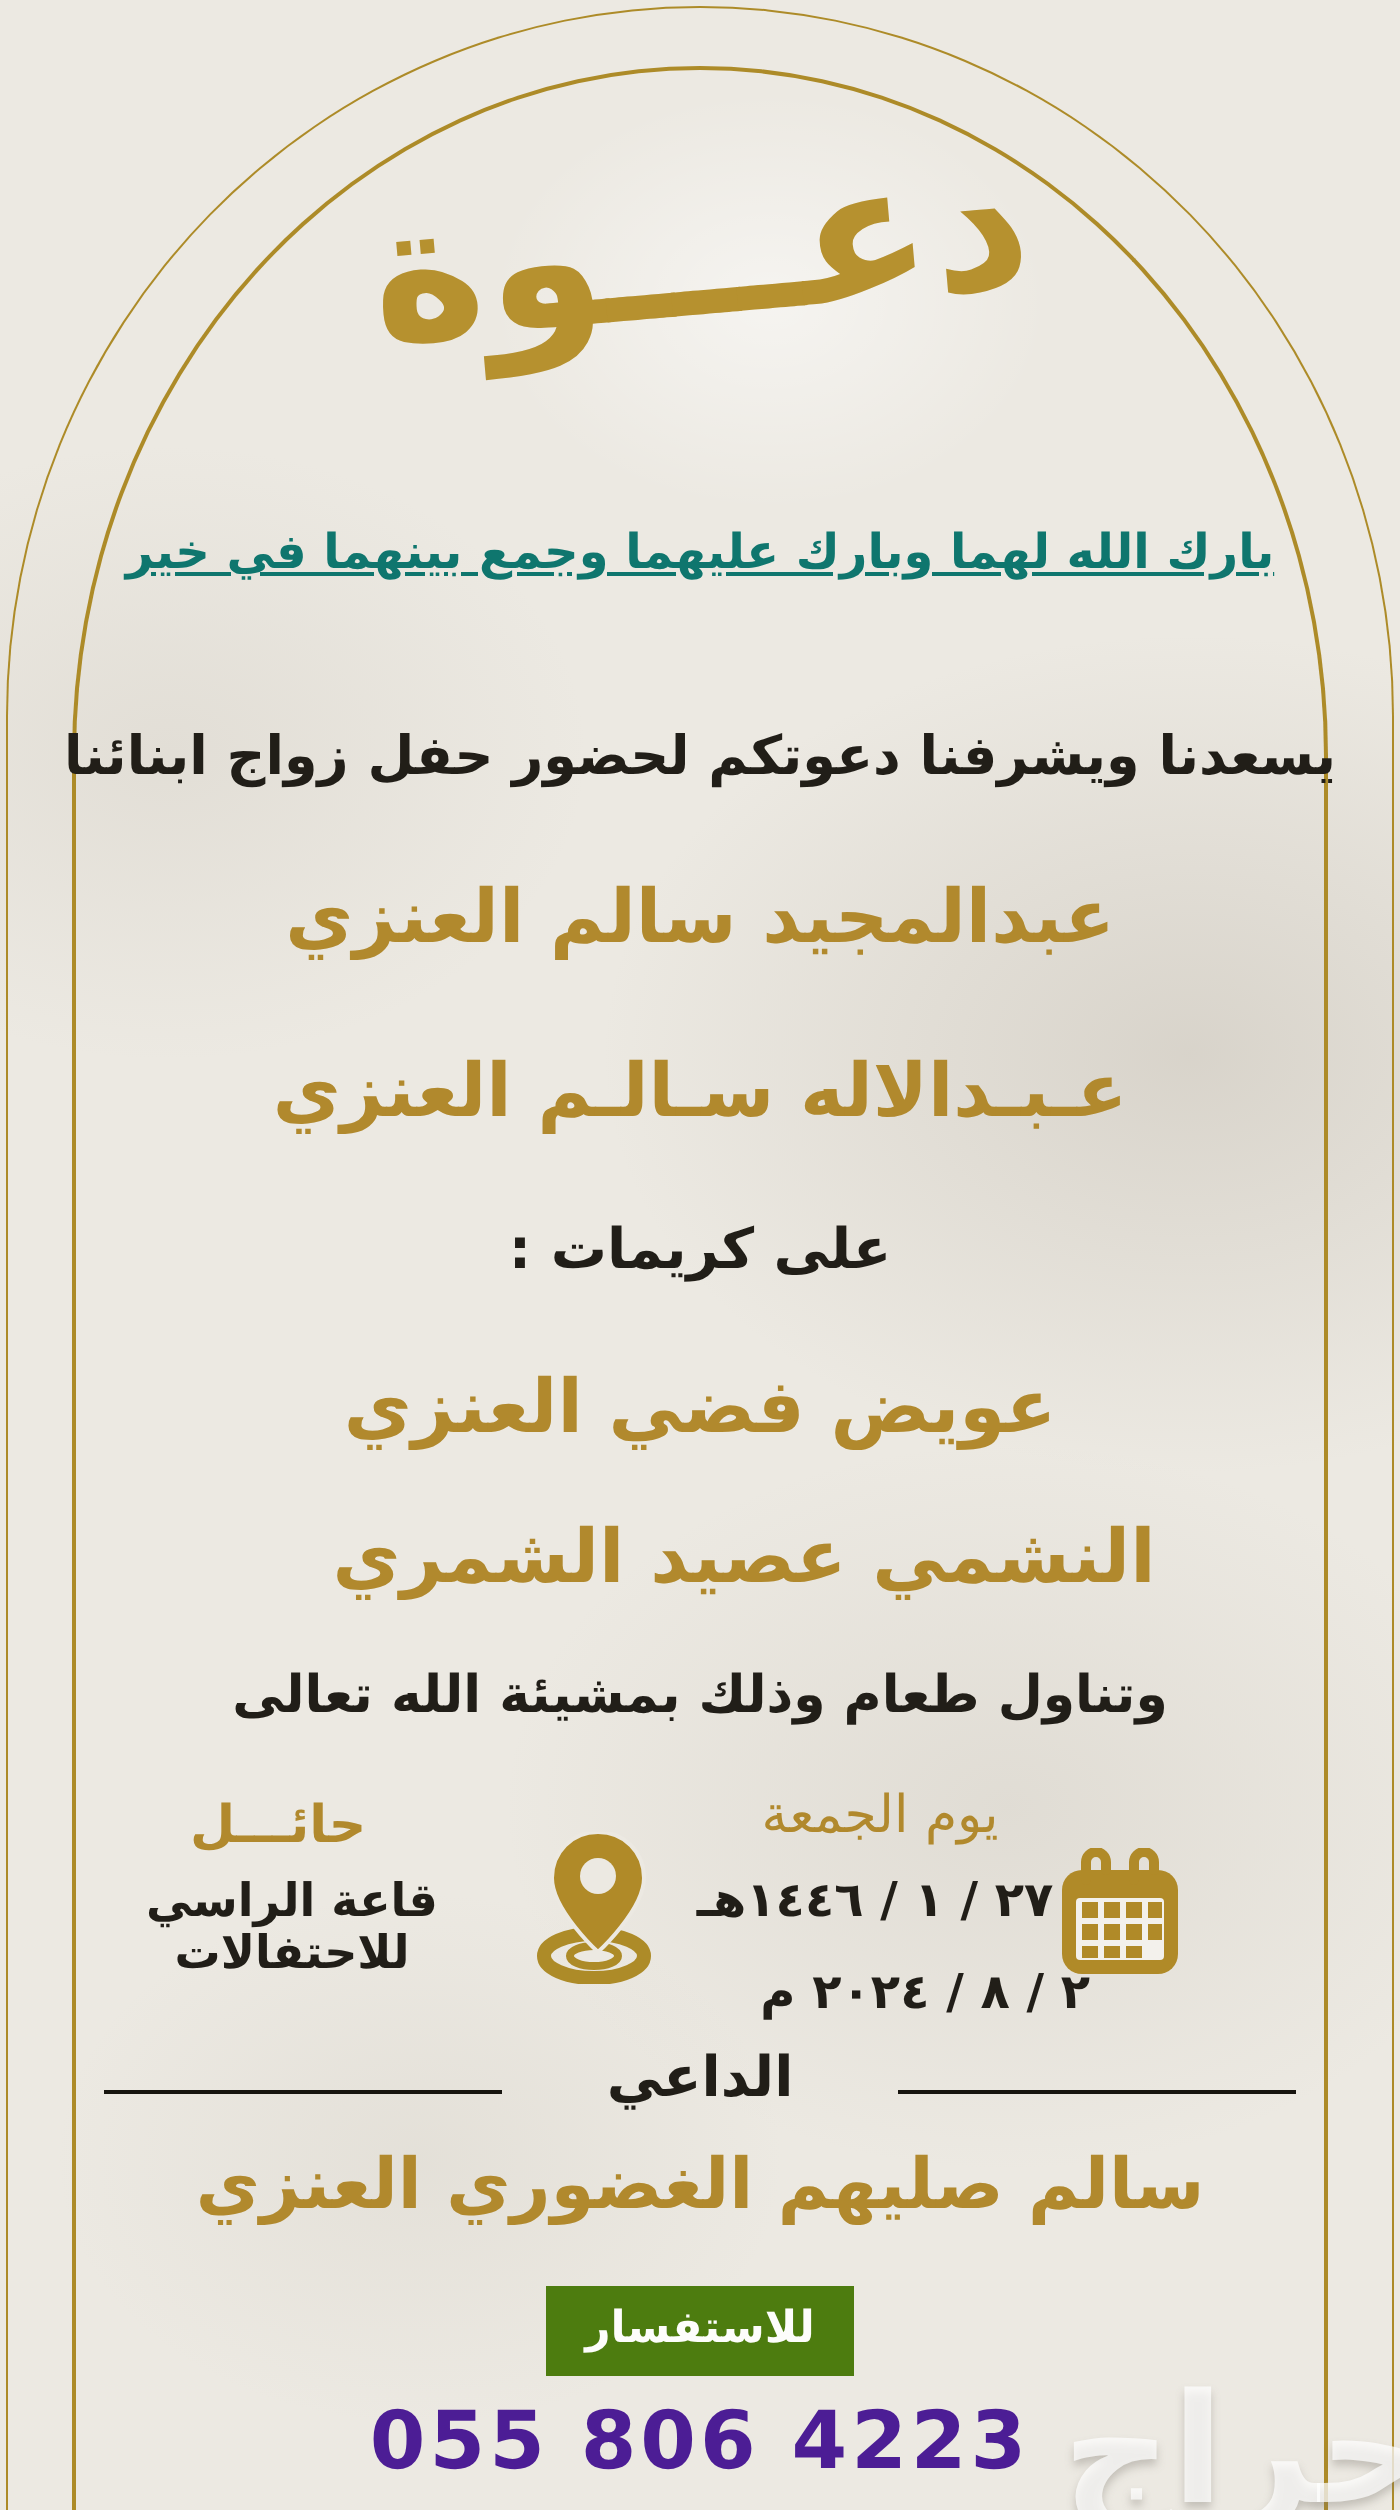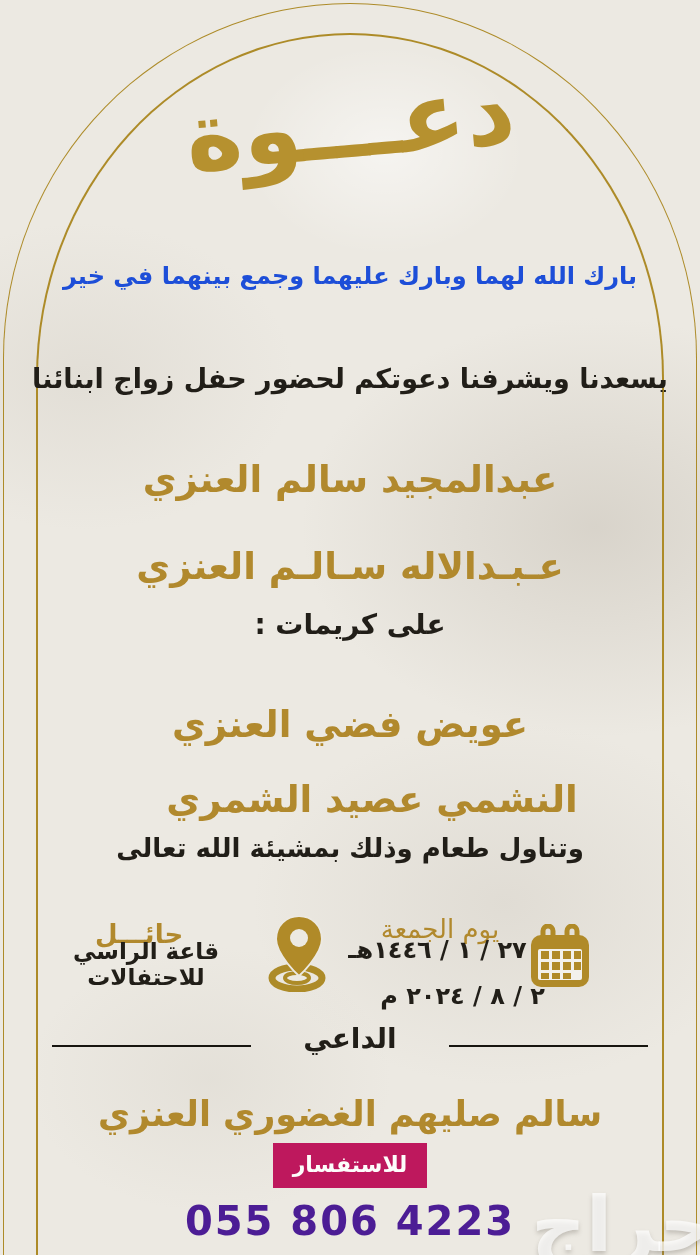--- a/index.html
+++ b/index.html
@@ -20,27 +20,27 @@
     border-top-left-radius:347px 355px; border-top-right-radius:347px 355px;
     pointer-events:none;
   }
   .arch-inner{
     position:absolute; left:36px; right:36px; top:33px; bottom:0;
     border:2.6px solid #ad8b28; border-bottom:none;
     border-top-left-radius:314px 345px; border-top-right-radius:314px 345px;
     pointer-events:none;
   }
   .abs{position:absolute; left:0; right:0; text-align:center;}
-  .gold{color:#b1892d;margin-top:21px;}
+  .gold{color:#b1892d;}
   .black{color:#211e18;}
   .title-callig{
     top:62px; font-size:96px; line-height:1.3; font-weight:bold; color:#b6912f;
     transform:rotate(-5deg);
   }
-  .blessing{top:262px; font-size:24px; font-weight:bold; color:#1d4ed8;}
+  .blessing{top:262px; font-size:24px; font-weight:bold; color:#0f766e;text-decoration:underline;}
   .intro{top:363px; font-size:27px; font-weight:bold;}
   .groom1{top:437px;} .groom2{top:524px;}
   .name-gold{font-size:37px; font-weight:bold;}
   .brides-intro{top:608px; font-size:28px; font-weight:bold;}
   .bride1{top:682px;} .bride2{top:757px;padding-left:44px;}
   .feast{top:833px; font-size:26px; font-weight:bold;}
 
   .city{top:898px; left:95px; right:455px; font-size:26px; font-weight:bold;}
   .hall{top:938px; left:30px; width:232px; font-size:23px; font-weight:bold;}
   .pin-wrap{position:absolute; left:266px; top:916px; width:66px; height:76px;}
@@ -49,21 +49,21 @@
   .gregorian{top:982px; left:330px; width:215px; font-size:24px; font-weight:bold;}
   .cal-wrap{position:absolute; right:108px; top:924px; width:64px; height:66px;}
 
   .host-row{top:1022px; display:flex; align-items:center; justify-content:center;
             padding:0 52px; gap:52px;}
   .host-line{flex:1; height:2px; background:#17150f; margin-top:14px;}
   .host-label{font-size:28px; font-weight:bold; color:#211e18; white-space:nowrap;}
   .host-name{top:1073px; font-size:35px; font-weight:bold;text-align:center;}
   .badge-row{top:1143px;}
   .badge{
-    display:inline-block; background:#be185d; color:#fdfdfb;
+    display:inline-block; background:#4d7c0f; color:#fdfdfb;
     font-size:22px; font-weight:bold; padding:9px 20px 11px;
   }
   .phone{top:1198px; font-size:40px; font-weight:bold; color:#4c1d95;
          direction:ltr; letter-spacing:2px;}
   .watermark{
     position:absolute; right:-14px; bottom:-14px; font-size:76px; font-weight:bold;
     color:rgba(255,255,255,.72); text-shadow:0 3px 4px rgba(120,115,105,.35);
     direction:rtl;
   }
 </style>

